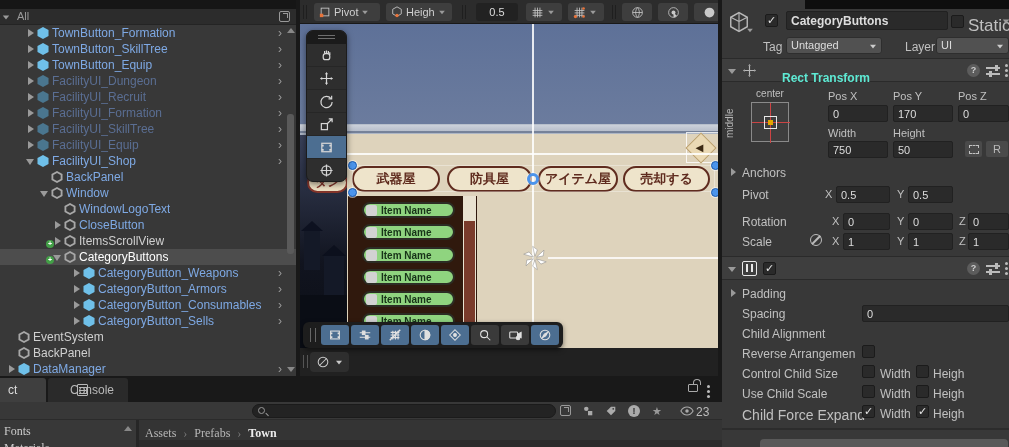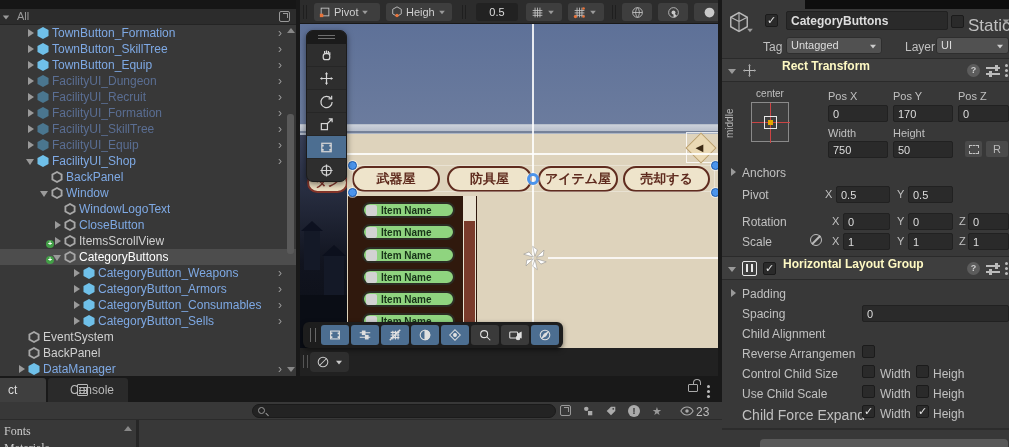--- a/index.html
+++ b/index.html
@@ -16,21 +16,21 @@
   #hier-search .dd { position:absolute; left:2px; top:6px; transform:scale(.8); }
   .expand-ico { position:absolute; width:11px; height:11px; border:1px solid #999; border-radius:2px; }
   .expand-ico::after { content:""; position:absolute; right:1px; top:1px; width:4px; height:4px; border-top:1.5px solid #999; border-right:1.5px solid #999; }
   #hier-rows { position:absolute; left:0; top:25px; width:296px; }
   .hrow { position:relative; height:16px; display:flex; align-items:center; font-size:12px; color:#d0d0d0; padding-right:20px; }
   .hrow.sel { background:#4d4d4d; }
   .hrow .hlabel { white-space:nowrap; overflow:hidden; margin-left:3px; }
   .hrow.blue .hlabel { color:#7ea9e4; }
   .hrow.muted .hlabel { color:#5a6e93; }
   .hrow.sel .hlabel { color:#ffffff; }
-  .d0 { padding-left:16px; } .d1 { padding-left:25px; } .d2 { padding-left:39px; } .d3 { padding-left:52px; } .d4 { padding-left:71px; }
+  .d0 { padding-left:6px; } .d1 { padding-left:25px; } .d2 { padding-left:39px; } .d3 { padding-left:52px; } .d4 { padding-left:71px; }
   .fold { width:12px; height:12px; position:relative; flex:0 0 12px; }
   .fold.closed::after { content:""; position:absolute; left:3px; top:2px; border-left:6px solid #9a9a9a; border-top:4px solid transparent; border-bottom:4px solid transparent; }
   .fold.open::after { content:""; position:absolute; left:1px; top:4px; border-top:6px solid #9a9a9a; border-left:4px solid transparent; border-right:4px solid transparent; }
   .cube { width:12px; height:12px; flex:0 0 12px; position:relative; clip-path:polygon(50% 0,96% 26%,96% 74%,50% 100%,4% 74%,4% 26%); }
   .cube.prefab { background:#6fc0e9; }
   .muted .cube.prefab { background:#4a768f; }
   .cube.go { background:#a8a8a8; }
   .cube.go::before { content:""; position:absolute; inset:2px; clip-path:polygon(50% 0,96% 26%,96% 74%,50% 100%,4% 74%,4% 26%); background:#383838; }
   .sel .cube.go::before { background:#4d4d4d; }
   .plusbadge { position:absolute; width:8px; height:8px; border-radius:50%; background:#43a047; color:#fff; font-size:7px; line-height:8px; text-align:center; font-weight:bold; margin-left:-6px; margin-top:6px; z-index:2; }
@@ -90,21 +90,21 @@
   #inspector { position:absolute; left:722px; top:0; width:287px; height:447px; background:#383838; overflow:hidden; font-size:12px; color:#c8c8c8; }
   #insp-top { position:absolute; left:0; top:0; width:287px; height:9px; background:#383838; }
   #insp-top::after { content:""; position:absolute; left:83px; top:0; width:204px; height:9px; background:#0e0e0e; }
   .cb { position:absolute; width:13px; height:13px; background:#2a2a2a; border:1px solid #1b1b1b; border-radius:2px; }
   .cb.checked::after { content:"✓"; position:absolute; left:1px; top:-1px; color:#e6e6e6; font-size:11px; }
   .inp { position:absolute; background:#2a2a2a; border:1px solid #212121; border-radius:2px; color:#dddddd; font-family:"Liberation Sans",sans-serif; font-size:11px; padding:0 4px; height:17px; outline:none; }
   .dropdown { position:absolute; background:#515151; border:1px solid #2e2e2e; border-radius:3px; color:#ddd; font-size:11px; height:17px; line-height:15px; padding:0 4px; }
   .dropdown .caret-down { position:absolute; right:4px; top:6px; transform:scale(.75); border-top-color:#ccc; }
   .ilabel { position:absolute; color:#c0c0c0; font-size:11px; white-space:nowrap; }
   .comp-header { position:absolute; left:0; width:287px; height:24px; background:#3e3e3e; border-top:1px solid #2a2a2a; border-bottom:1px solid #2a2a2a; }
-  .comp-title { position:absolute; font-weight:bold; color:#fef9c3; font-size:12px; top:0; }
+  .comp-title { position:absolute; font-weight:bold; color:#5eead4; font-size:12px; top:12px; }
   .help-ico { position:absolute; width:13px; height:13px; border-radius:50%; background:#5c5c5c; color:#cfcfcf; font-size:9px; text-align:center; line-height:13px; font-weight:bold; }
   .preset-ico { position:absolute; width:14px; height:12px; }
   .preset-ico::before { content:""; position:absolute; left:0; top:2px; width:14px; height:2px; background:#bbb; box-shadow:0 6px 0 #bbb; }
   .preset-ico::after { content:""; position:absolute; left:9px; top:0; width:3px; height:6px; background:#bbb; box-shadow:-6px 6px 0 #bbb; }
   .kebab { position:absolute; width:3px; height:3px; background:#bbb; border-radius:50%; box-shadow:0 5px 0 #bbb, 0 10px 0 #bbb; }
   #anchor-box { position:absolute; left:29px; top:102px; width:38px; height:40px; border:1px solid #8a8a8a; background:#3e3e3e; }
   #anchor-box .redv { position:absolute; left:18px; top:0; width:1px; height:40px; background:#cc4444; }
   #anchor-box .redh { position:absolute; left:0; top:19px; width:38px; height:1px; background:#cc4444; }
   #anchor-box .inner { position:absolute; left:12px; top:13px; width:13px; height:13px; border:1px solid #e8e8e8; }
   #anchor-box .dot { position:absolute; left:16px; top:17px; width:5px; height:5px; background:#e3a600; }
@@ -602,21 +602,20 @@
     <input class="inp" style="left: 121px; top: 233px; width: 47px;" value="1">
     <span class="ilabel" style="left:175px; top:235px;">Y</span>
     <input class="inp" style="left: 186px; top: 233px; width: 45px;" value="1">
     <span class="ilabel" style="left:237px; top:235px;">Z</span>
     <input class="inp" style="left: 246px; top: 233px; width: 41px;" value="1">
 
     <div class="comp-header" style="top:256px;">
       <span class="fold-i open" style="left:6px; top:7px;"></span>
       <span id="hlg-icon"></span>
       <span class="cb checked" style="left:41px; top:5px;"></span>
-      <span class="comp-title" style="left:61px;">Horizontal Layout Group</span>
       <span class="help-ico" style="left:245px; top:5px;">?</span>
       <span class="preset-ico" style="left:264px; top:6px;"></span>
       <span class="kebab" style="left:283px; top:5px;"></span>
     </div>
     <span class="fold-i closed" style="left:7px; top:288px;"></span>
     <span class="ilabel" style="left:20px; top:287px; font-size:12px;">Padding</span>
     <span class="ilabel" style="left:20px; top:307px; font-size:12px;">Spacing</span>
     <input class="inp" style="left: 140px; top: 305px; width: 147px;" value="0">
     <span class="ilabel" style="left:20px; top:327px; font-size:12px;">Child Alignment</span>
     <span class="ilabel" style="left:20px; top:347px; font-size:12px; width:118px; overflow:hidden; white-space:nowrap;">Reverse Arrangemen</span>
@@ -671,16 +670,21 @@
         </svg>
       <span class="abs" style="left:696px; top:3px; color:#bbb; font-size:12px;">23</span>
     </div>
     <div id="foot">
       <div id="foot-left">
         <div class="abs" style="left:4px; top:4px; color:#cccccc; font-size:12px;">Fonts</div>
         <div class="abs" style="left:4px; top:21px; color:#cccccc; font-size:12px;">Materials</div>
         <div class="tri-up abs" style="left:124px; top:6px;"></div>
       </div>
       <div id="foot-div"></div>
+      <div id="foot-right">
+        <div class="abs" style="left:6px; top:3px;">
+          <span class="crumb">Assets</span><span class="crumb-sep">›</span><span class="crumb">Prefabs</span><span class="crumb-sep">›</span><span class="crumb last">Town</span>
+        </div>
+      </div>
     </div>
   </div>
 
 </div>
 
 </body></html>

